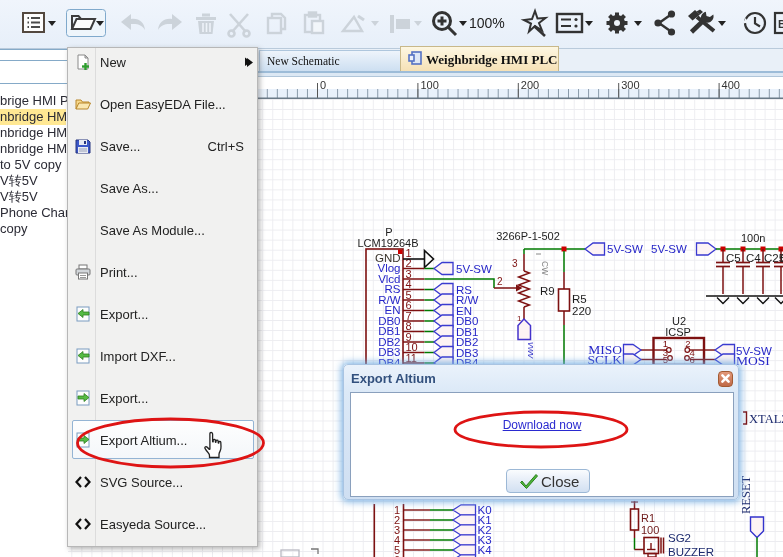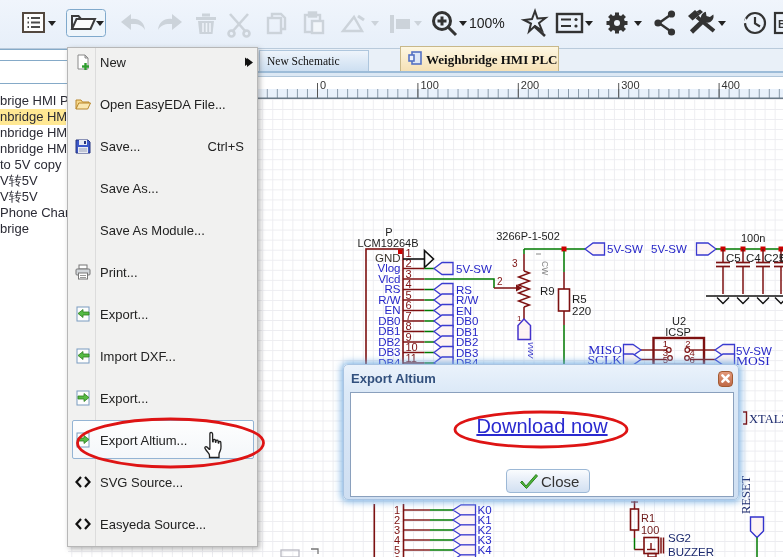--- a/index.html
+++ b/index.html
@@ -146,21 +146,21 @@
     <path d="M718 21h8l-4 5z" fill="#222"></path>
 
     <circle cx="755" cy="23" r="10" fill="none" stroke="#333" stroke-width="2.2"></circle>
     <path d="M755 17 v6.5 l5 3" fill="none" stroke="#333" stroke-width="2.2"></path>
     <path d="M745.5 18 l-2.5 5.5 5.5-1" fill="#eef3f9" stroke="none"></path>
 
     <rect x="775" y="13" width="10" height="20" fill="none" stroke="#333" stroke-width="2.2"></rect>
     <text x="778" y="28" font-size="11" fill="#333" font-weight="bold" font-family="Liberation Sans, sans-serif">B</text>
   </svg></div>
   <div id="tabbar" class="abs">
-    <div style="position:absolute;left:191px;top:1px;width:110px;height:21px;background:linear-gradient(#eef4fb,#cddff1);border:1px solid #aec6dd;border-bottom:none;box-sizing:border-box;">
+    <div style="position:absolute;left:191px;top:1px;width:162px;height:21px;background:linear-gradient(#eef4fb,#cddff1);border:1px solid #aec6dd;border-bottom:none;box-sizing:border-box;">
       <span style="position:absolute;left:7px;top:4px;font-family:'Liberation Serif',serif;font-size:11.5px;color:#111;white-space:nowrap;">New Schematic</span>
     </div>
     <div style="position:absolute;left:332px;top:-3px;width:159px;height:39px;background:linear-gradient(#fdf7e2,#f2d49c);border:1px solid #c8b88a;border-bottom:none;box-sizing:border-box;">
       <svg style="position:absolute;left:6px;top:3px;" width="17" height="17" viewBox="0 0 17 17">
         <rect x="5" y="2" width="9" height="12" fill="#dfe8f6" stroke="#5672c4" stroke-width="1.6"></rect>
         <rect x="2" y="5" width="5" height="6" fill="#eef2fa" stroke="#5672c4" stroke-width="1.6"></rect>
       </svg>
       <span style="position:absolute;left:25px;top:5px;font-family:'Liberation Serif',serif;font-size:13px;font-weight:bold;color:#111;white-space:nowrap;">Weighbridge HMI PLC</span>
     </div>
   </div>
@@ -467,34 +467,34 @@
     <div class="lpline" style="top:11px;"></div>
     <div class="lpline" style="top:34px;"></div>
     <div class="treerow" style="top:44px;">brige HMI PLC</div>
     <div class="treerow" style="top:60px;background:#ffe893;width:66px;">nbridge HMI P</div>
     <div class="treerow" style="top:76px;">nbridge HMI P</div>
     <div class="treerow" style="top:92px;">nbridge HMI P</div>
     <div class="treerow" style="top:108px;">to 5V copy</div>
     <div class="treerow" style="top:124px;">V转5V</div>
     <div class="treerow" style="top:140px;">V转5V</div>
     <div class="treerow" style="top:156px;">Phone Charg</div>
-    <div class="treerow" style="top:172px;">brige</div>
+    <div class="treerow" style="top:172px;">copy</div>
   </div>
   <div id="dialog" class="abs">
     <div style="position:absolute;left:7px;top:6px;font-size:13px;font-weight:bold;color:#33517e;">Export Altium</div>
     <div style="position:absolute;right:5px;top:6px;width:15.5px;height:15.5px;background:linear-gradient(#e2997a,#c06a48);border:1.5px solid #a35a32;border-radius:4px;box-sizing:border-box;">
       <svg width="13" height="13" viewBox="0 0 13 13" style="position:absolute;left:0;top:0;">
           <g stroke="#fff" stroke-width="2.6" stroke-linecap="round">
             <line x1="3.4" y1="3.4" x2="9.6" y2="9.6"></line>
             <line x1="9.6" y1="3.4" x2="3.4" y2="9.6"></line>
           </g>
         </svg>
     </div>
     <div style="position:absolute;left:6px;top:27px;width:384px;height:105px;background:#fff;border:1px solid #8aa0bd;box-sizing:border-box;">
-      <div style="position:absolute;left:0;width:100%;top:22px;text-align:center;"><span style="font-size:20px;color:#2a2ad0;text-decoration:underline;font-family:'Liberation Sans',sans-serif;">Download now</span></div>
+      <div style="position:absolute;left:0;width:100%;top:22px;text-align:center;"><span style="font-size:12px;color:#2a2ad0;text-decoration:underline;font-family:'Liberation Sans',sans-serif;">Download now</span></div>
       <div style="position:absolute;left:155px;top:76px;width:84px;height:24px;background:linear-gradient(#fafcfe,#e7eef8 45%,#d2e0f2);border:1px solid #9cb8d6;border-radius:4px;box-sizing:border-box;padding-left:36px;">
         <svg width="19" height="17" viewBox="0 0 19 17" style="position:absolute;left:13px;top:3px;">
             <path d="M2 8 l4 5 L16 1.5 l1.5 1.5 L6.5 15.5 l-6-6 z" fill="#4db83a" stroke="#2c7e1e" stroke-width="1"></path>
           </svg>
         <span style="position:absolute;left:34px;top:3px;font-size:15px;color:#333;">Close</span>
       </div>
     </div>
   </div>
   <div id="menu" class="abs">
     <div style="position:absolute;left:27px;top:0;width:1px;height:498px;background:#dcdcdc;"></div>

